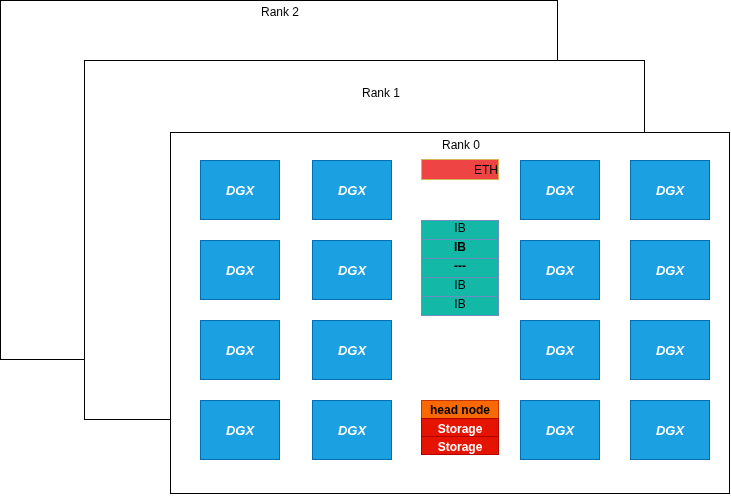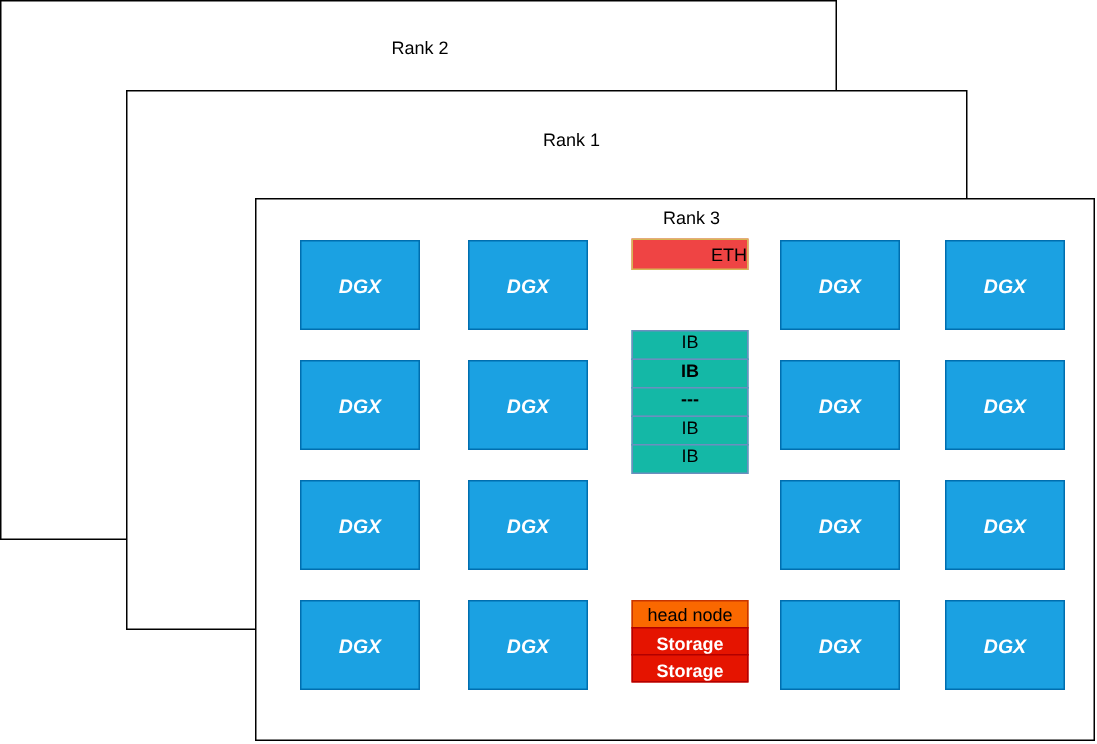--- a/index.html
+++ b/index.html
@@ -66,47 +66,47 @@
     position:absolute;
     left:250px;top:267px;
     width:78px;
   }
   .head-node-box{
     width:78px;height:19px;
     background:#fa6800;
     border:1px solid #c73500;
     box-sizing:border-box;
     display:flex;align-items:center;justify-content:center;
-    font-size:12px;color:#000000;
+    font-size:12px;color:#000000;font-weight:bold;
   }
   .storage-box{
     width:78px;height:19px;
     background:#e51400;
     border:1px solid #b20000;
     box-sizing:border-box;
     margin-top:-1px;
     display:flex;align-items:flex-end;justify-content:center;
     font-size:12px;font-weight:bold;color:#ffffff;
   }
 </style>
 </head>
 <body>
 
 <div class="canvas">
 
   <div class="rank-panel" style="left:0px;top:0px;width:558px;height:360px;z-index:1;">
-    <span class="rank-label" style="left:279px;top:24px;">Rank 2</span>
+    <span class="rank-label" style="left:279px;top:4px;">Rank 2</span>
   </div>
 
   <div class="rank-panel" style="left:84px;top:60px;width:561px;height:360px;z-index:2;">
     <span class="rank-label" style="left:296px;top:25px;">Rank 1</span>
   </div>
 
   <div class="rank-panel" style="left:170px;top:132px;width:560px;height:362px;z-index:3;">
-    <span class="rank-label" style="left:290px;top:5px;">Rank 3</span>
+    <span class="rank-label" style="left:290px;top:5px;">Rank 0</span>
 
     <div class="dgx-box" style="left:29px;top:27px;">
         <span>DGX</span>
       </div>
     <div class="dgx-box" style="left:141px;top:27px;">
         <span>DGX</span>
       </div>
     <div class="dgx-box" style="left:349px;top:27px;">
         <span>DGX</span>
       </div>

